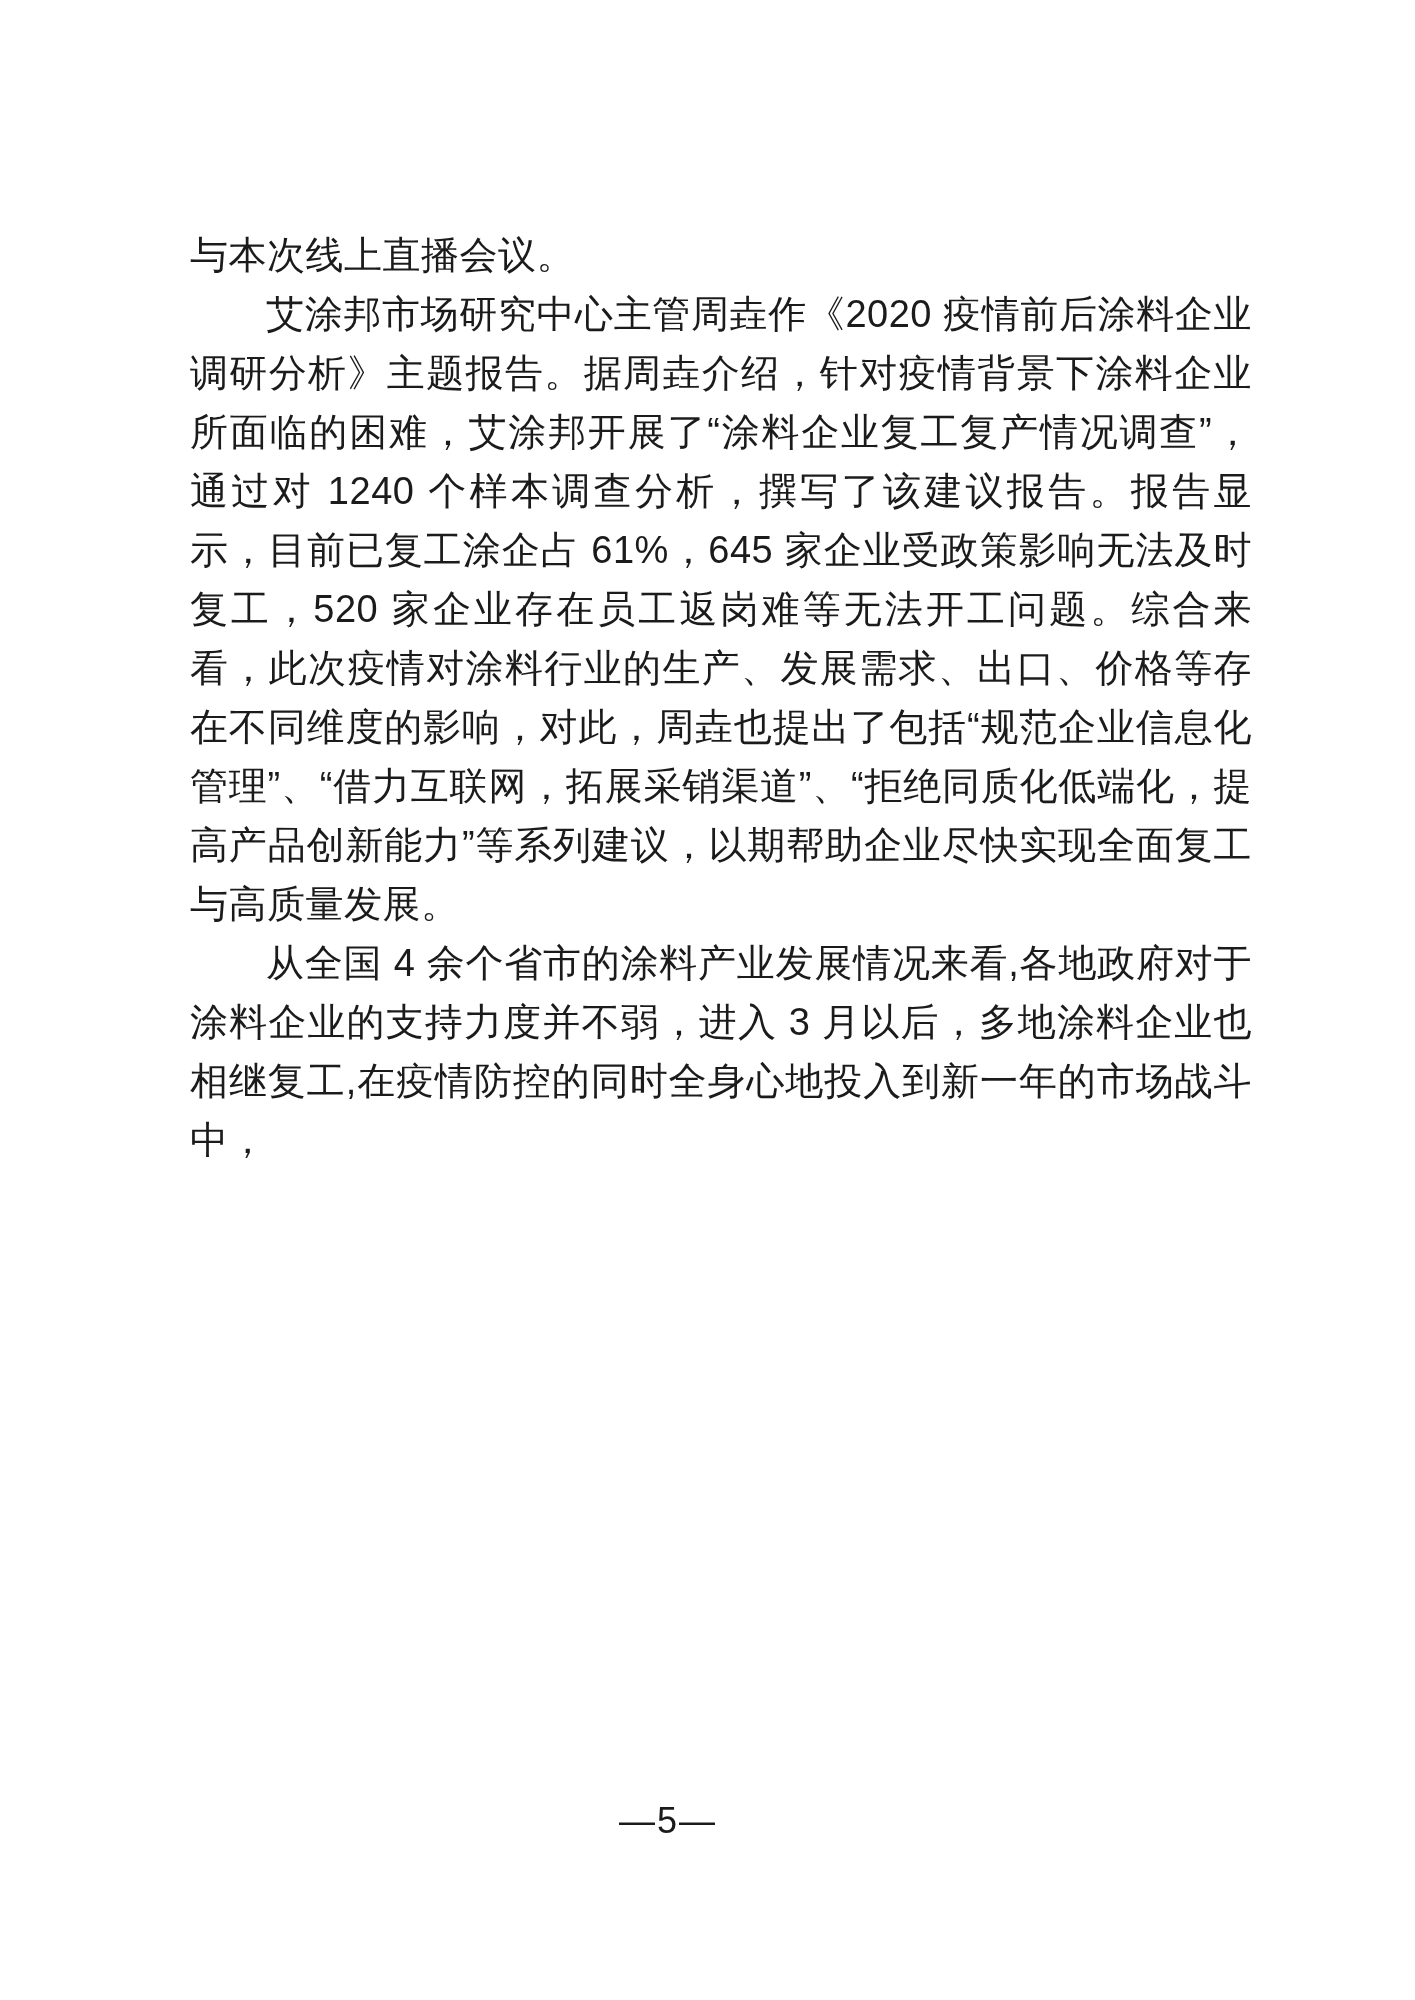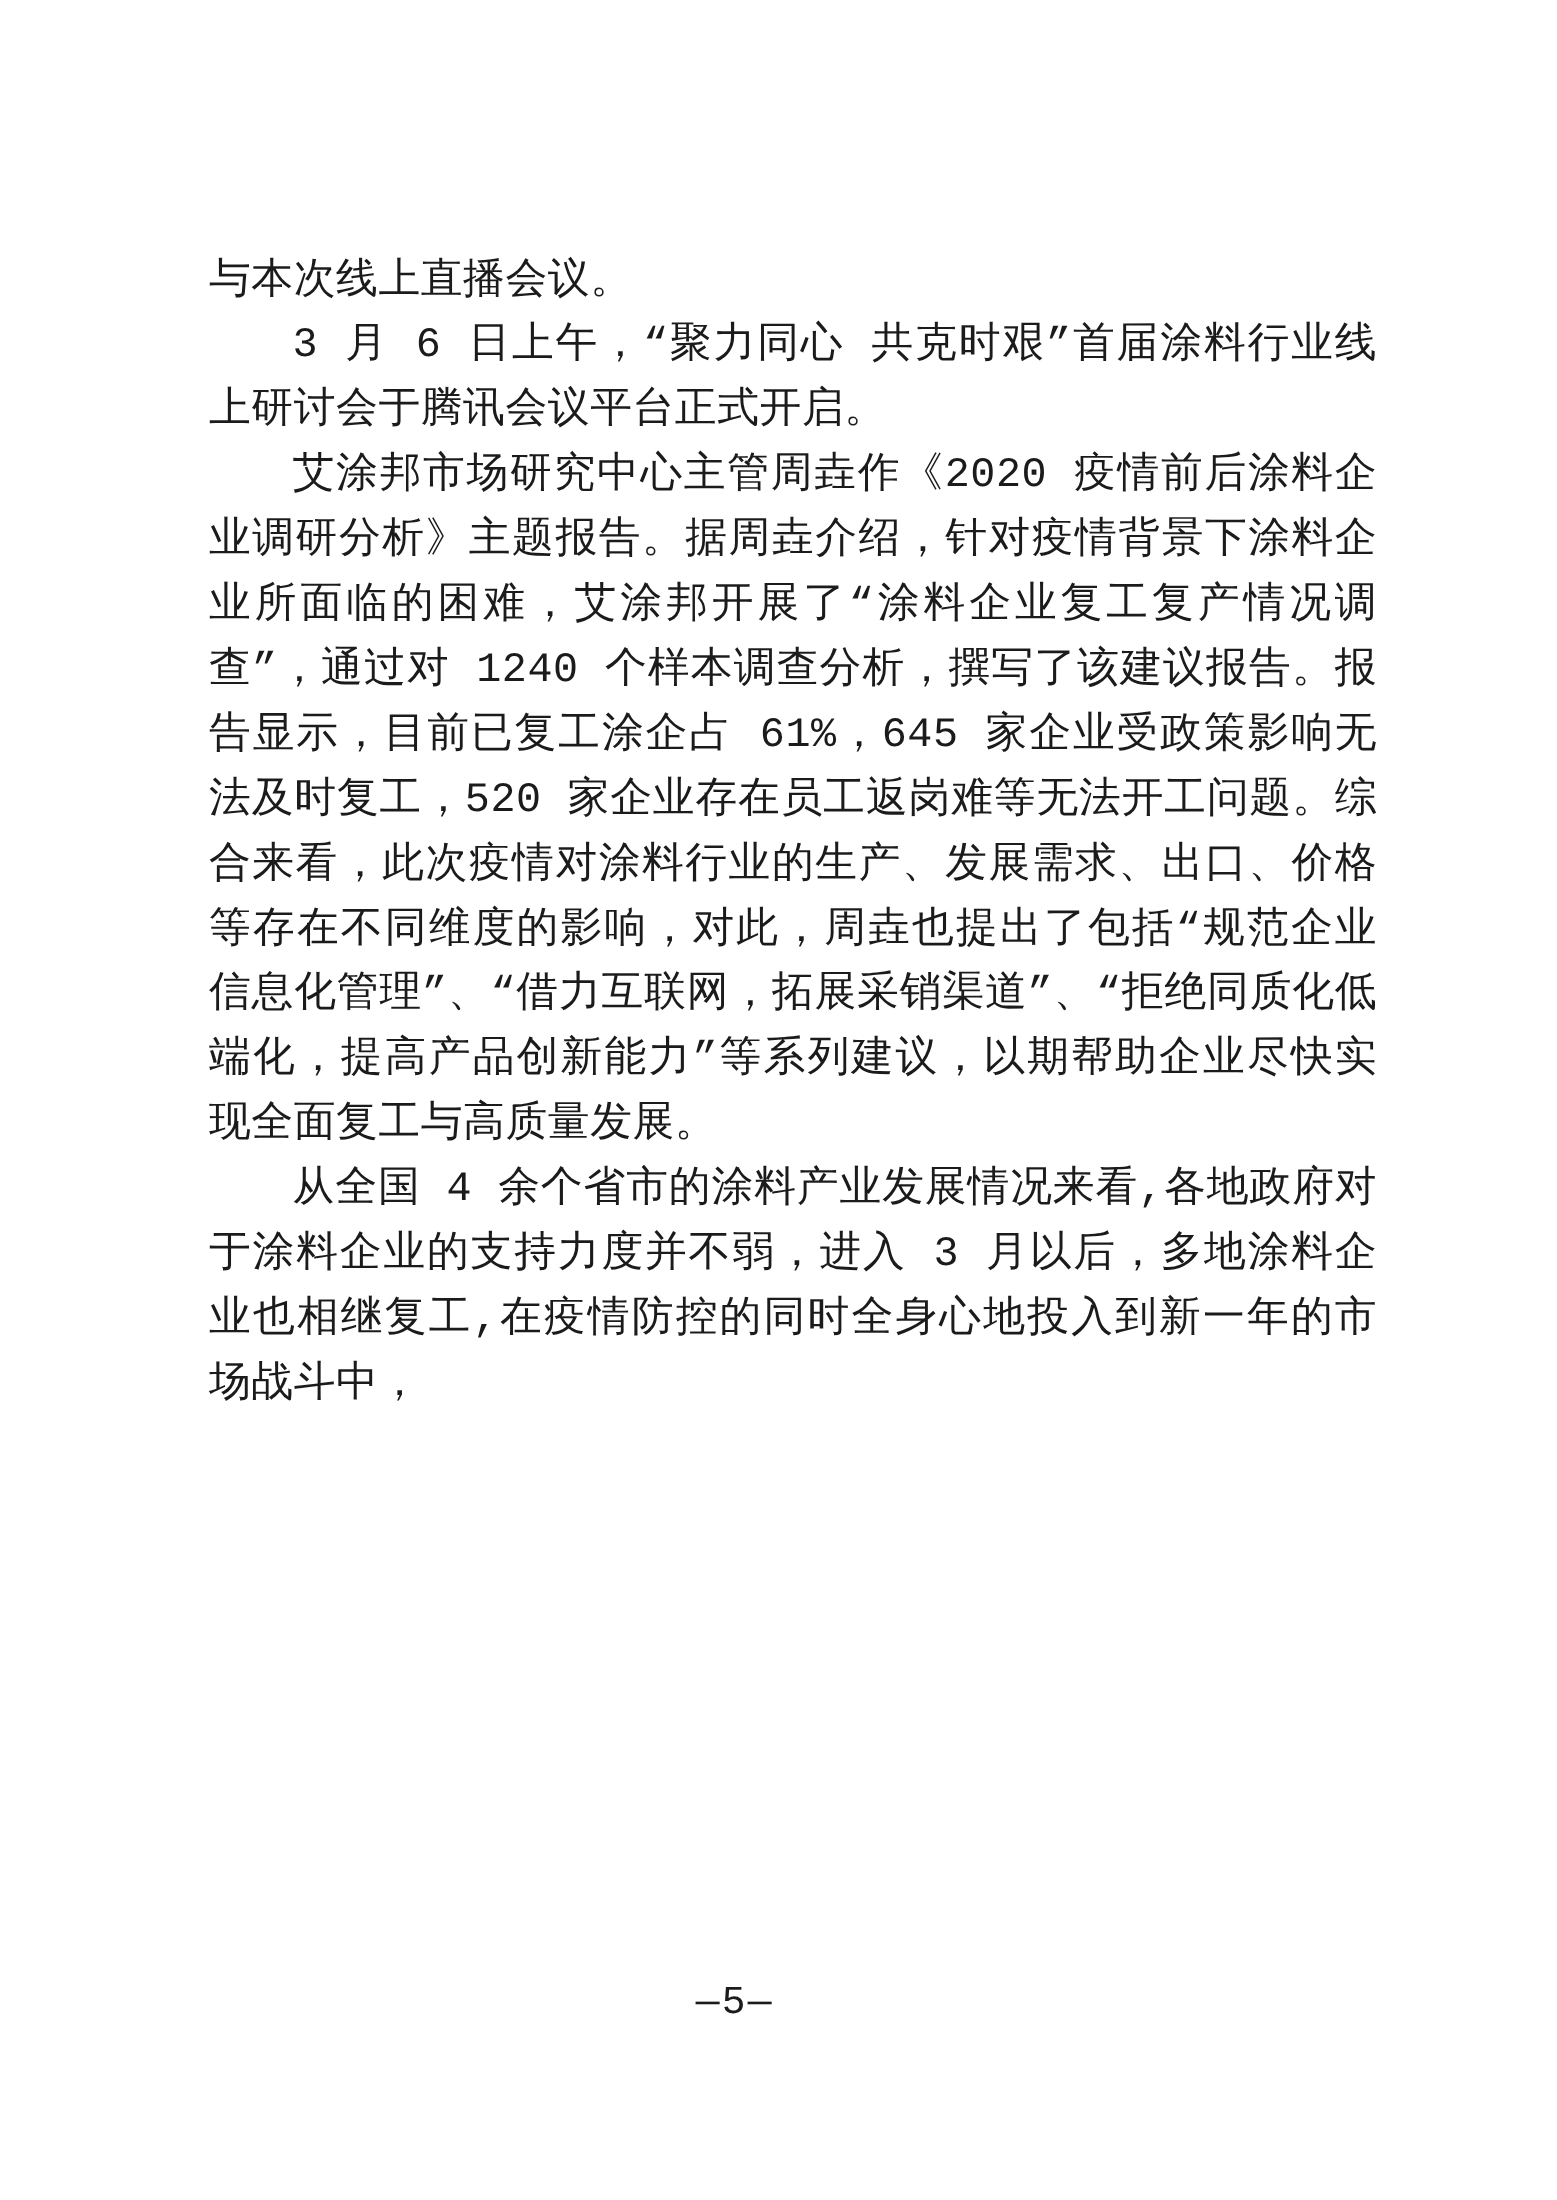--- a/index.html
+++ b/index.html
@@ -5,21 +5,21 @@
   html, body {
     margin: 0;
     padding: 0;
     background: #ffffff;
   }
   .page {
     position: relative;
     width: 1336px;
     height: 2000px;
     background: #ffffff;
-    font-family: Liberation Mono, monospace;
+    font-family: Liberation Sans, sans-serif;
     color: #1b1b1b;
     overflow: hidden;
   }
   .text-body {
     position: absolute;
     left: 190px;
     top: 226px;
     width: 1062px;
     font-size: 38px;
     line-height: 59px;
@@ -45,20 +45,19 @@
     letter-spacing: 2px;
     color: #1b1b1b;
   }
 </style>
 </head>
 <body>
 
 <div class="page">
   <div class="text-body">
       <p class="para">与本次线上直播会议。</p>
-      <p class="para indent">3 月 6 日上午，“聚力同心 共克时艰”首届涂料行业线上研讨会于腾讯会议平台正式开启。</p>
       <p class="para indent">艾涂邦市场研究中心主管周垚作《2020 疫情前后涂料企业调研分析》主题报告。据周垚介绍，针对疫情背景下涂料企业所面临的困难，艾涂邦开展了“涂料企业复工复产情况调查”，通过对 1240 个样本调查分析，撰写了该建议报告。报告显示，目前已复工涂企占 61%，645 家企业受政策影响无法及时复工，520 家企业存在员工返岗难等无法开工问题。综合来看，此次疫情对涂料行业的生产、发展需求、出口、价格等存在不同维度的影响，对此，周垚也提出了包括“规范企业信息化管理”、“借力互联网，拓展采销渠道”、“拒绝同质化低端化，提高产品创新能力”等系列建议，以期帮助企业尽快实现全面复工与高质量发展。</p>
       <p class="para indent">从全国 4 余个省市的涂料产业发展情况来看,各地政府对于涂料企业的支持力度并不弱，进入 3 月以后，多地涂料企业也相继复工,在疫情防控的同时全身心地投入到新一年的市场战斗中，</p>
     </div>
   <div class="footer">
     <span class="page-number">—5—</span>
   </div>
 </div>
 
 </body></html>

